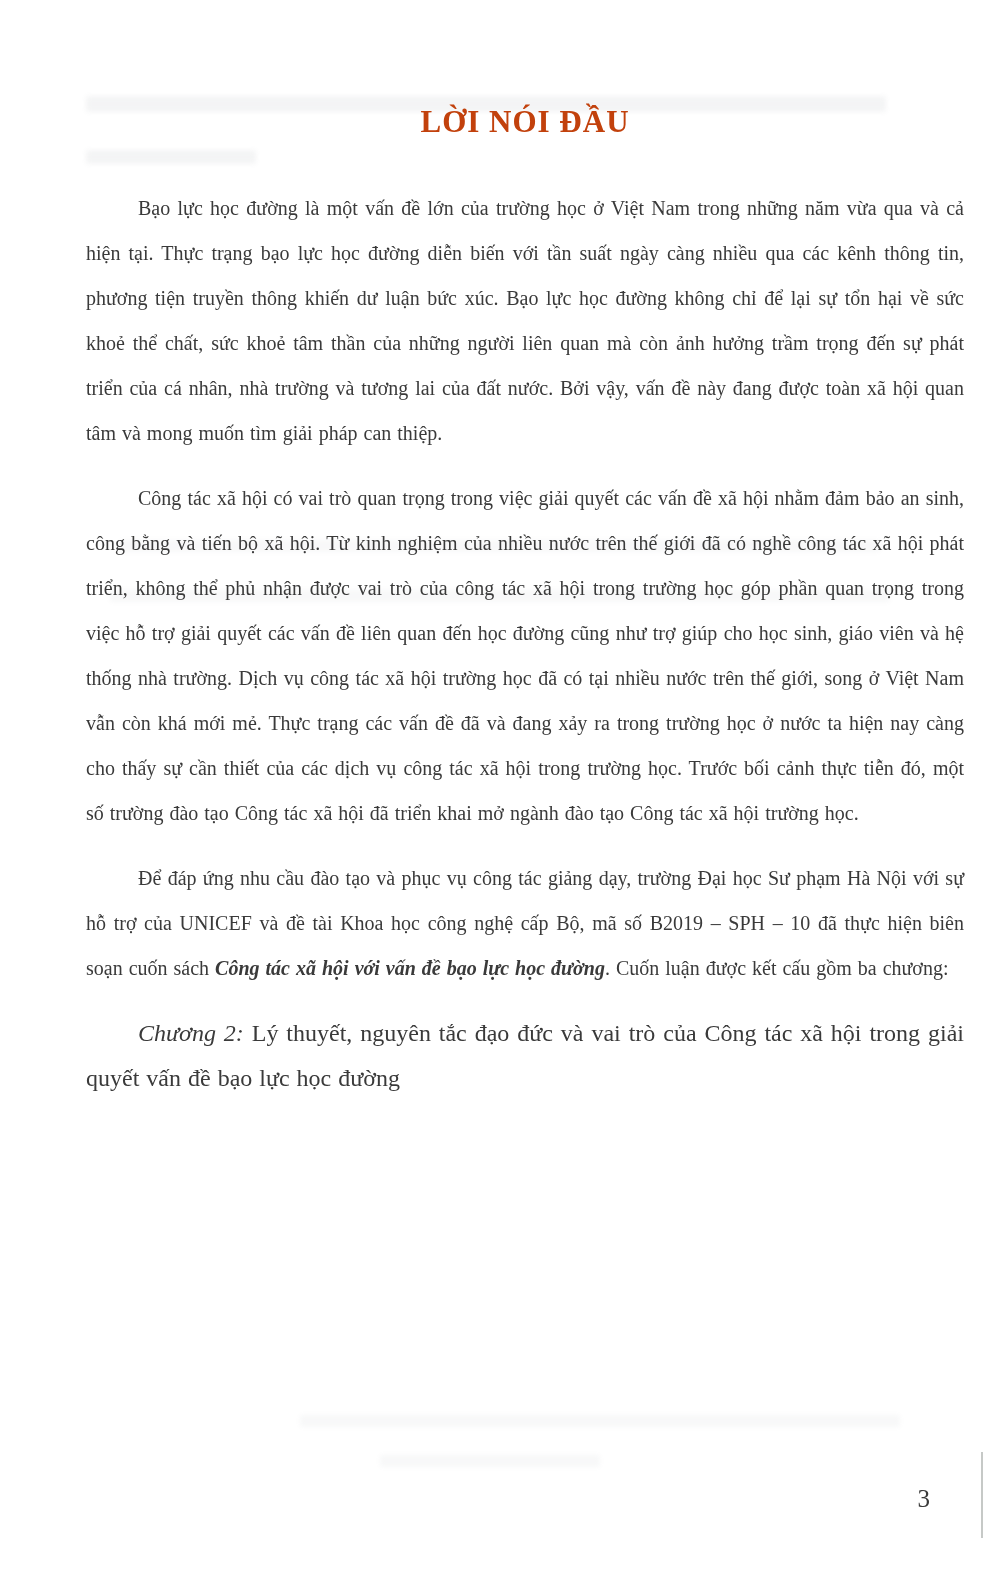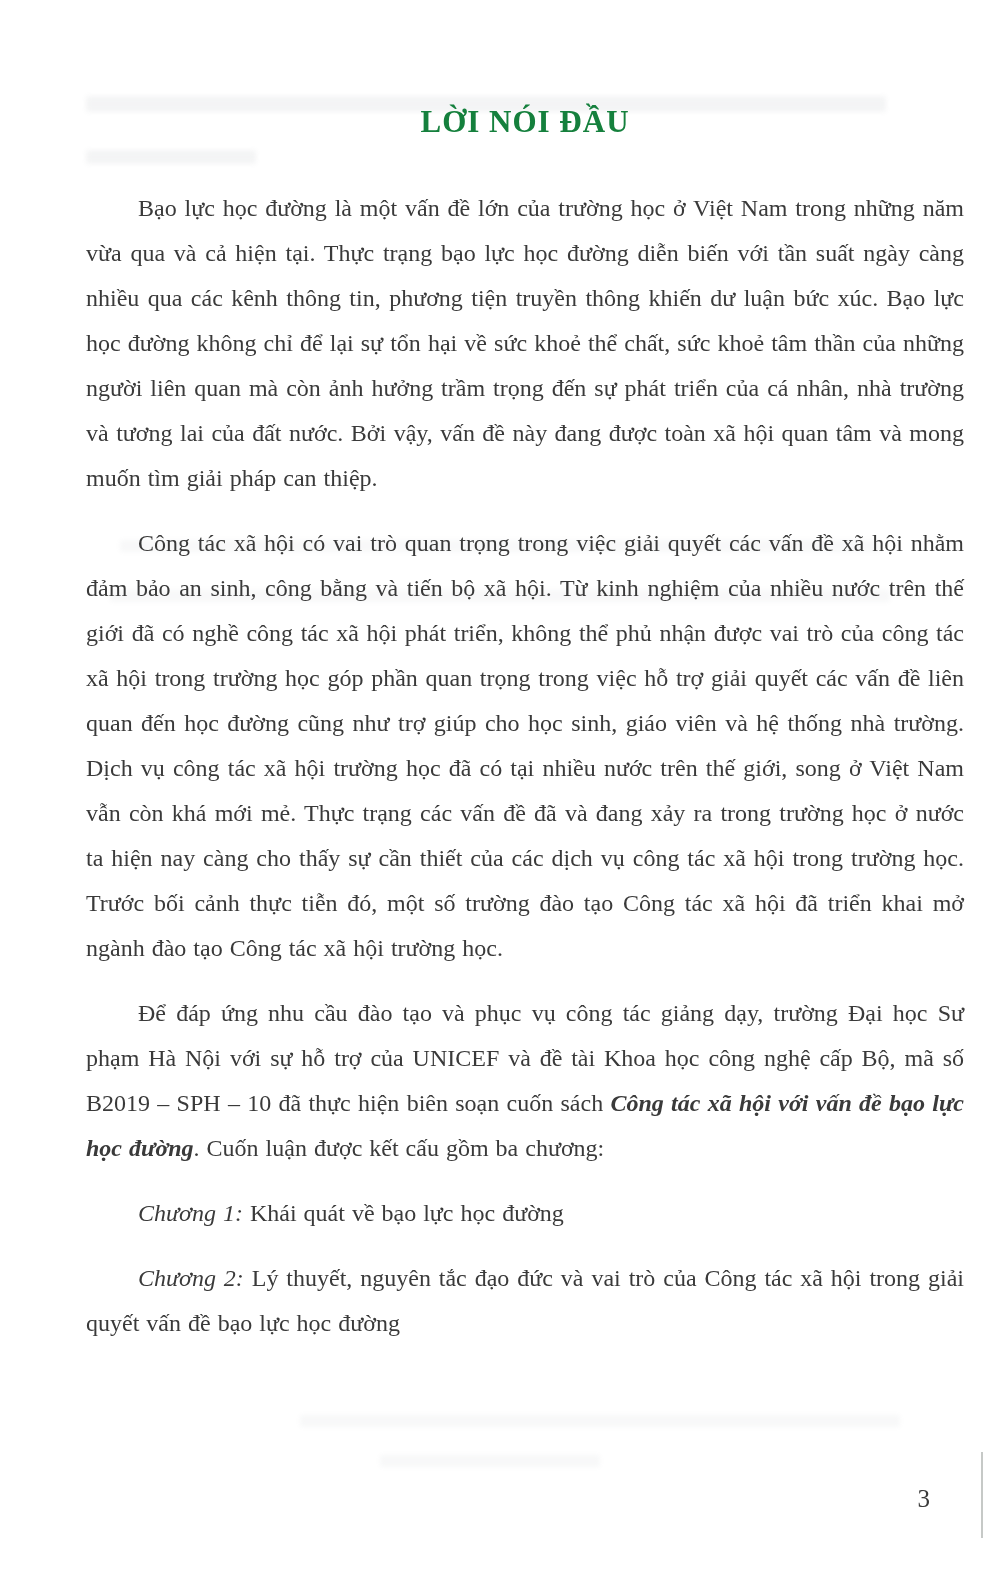--- a/index.html
+++ b/index.html
@@ -18,26 +18,26 @@
   .page {
     position: absolute;
     inset: 0;
     padding: 104px 36px 0 86px;
     box-sizing: border-box;
   }
   .page-title {
     text-align: center;
     font-size: 31px;
     font-weight: bold;
-    color: #15803d;
+    color: #c2410c;
     letter-spacing: 1px;
     margin: 0 0 46px 0;
   }
   .body-par {
-    font-size: 24px;
+    font-size: 20px;
     line-height: 45px;
     text-align: justify;
     text-indent: 52px;
     margin: 0 0 20px 0;
     word-spacing: 1px;
   }
   .chapter-line {
     font-size: 24px;
     line-height: 45px;
     text-align: justify;
@@ -89,19 +89,18 @@
 <div class="page">
 
   <h1 class="page-title">LỜI NÓI ĐẦU</h1>
 
   <p class="body-par">Bạo lực học đường là một vấn đề lớn của trường học ở Việt Nam trong những năm vừa qua và cả hiện tại. Thực trạng bạo lực học đường diễn biến với tần suất ngày càng nhiều qua các kênh thông tin, phương tiện truyền thông khiến dư luận bức xúc. Bạo lực học đường không chỉ để lại sự tổn hại về sức khoẻ thể chất, sức khoẻ tâm thần của những người liên quan mà còn ảnh hưởng trầm trọng đến sự phát triển của cá nhân, nhà trường và tương lai của đất nước. Bởi vậy, vấn đề này đang được toàn xã hội quan tâm và mong muốn tìm giải pháp can thiệp.</p>
 
   <p class="body-par">Công tác xã hội có vai trò quan trọng trong việc giải quyết các vấn đề xã hội nhằm đảm bảo an sinh, công bằng và tiến bộ xã hội. Từ kinh nghiệm của nhiều nước trên thế giới đã có nghề công tác xã hội phát triển, không thể phủ nhận được vai trò của công tác xã hội trong trường học góp phần quan trọng trong việc hỗ trợ giải quyết các vấn đề liên quan đến học đường cũng như trợ giúp cho học sinh, giáo viên và hệ thống nhà trường. Dịch vụ công tác xã hội trường học đã có tại nhiều nước trên thế giới, song ở Việt Nam vẫn còn khá mới mẻ. Thực trạng các vấn đề đã và đang xảy ra trong trường học ở nước ta hiện nay càng cho thấy sự cần thiết của các dịch vụ công tác xã hội trong trường học. Trước bối cảnh thực tiễn đó, một số trường đào tạo Công tác xã hội đã triển khai mở ngành đào tạo Công tác xã hội trường học.</p>
 
   <p class="body-par"><span>Để đáp ứng nhu cầu đào tạo và phục vụ công tác giảng dạy, trường Đại học Sư phạm Hà Nội với sự hỗ trợ của UNICEF và đề tài Khoa học công nghệ cấp Bộ, mã số B2019 – SPH – 10 đã thực hiện biên soạn cuốn sách </span><span class="book-title">Công tác xã hội với vấn đề bạo lực học đường</span><span>. Cuốn luận được kết cấu gồm ba chương:</span></p>
 
-  <p class="chapter-line"><span class="chapter-label">Chương 1:</span><span> Khái quát về bạo lực học đường</span></p>
 
   <p class="chapter-line"><span class="chapter-label">Chương 2:</span><span> Lý thuyết, nguyên tắc đạo đức và vai trò của Công tác xã hội trong giải quyết vấn đề bạo lực học đường</span></p>
 
   <div class="page-number">3</div>
 
 </div>
 
 </body></html>

